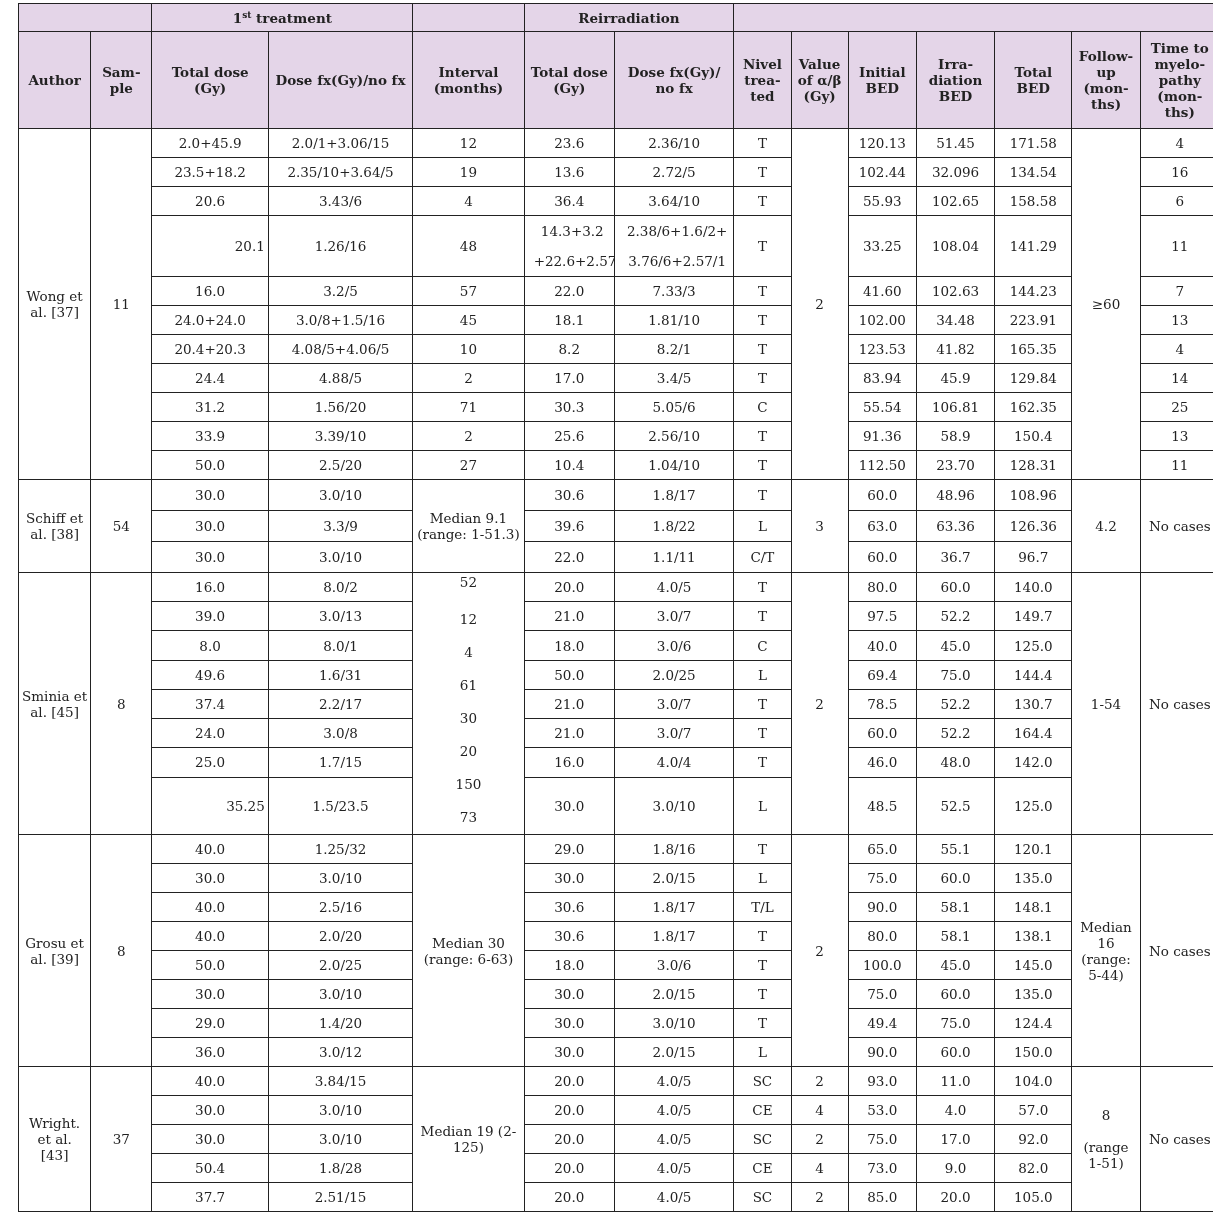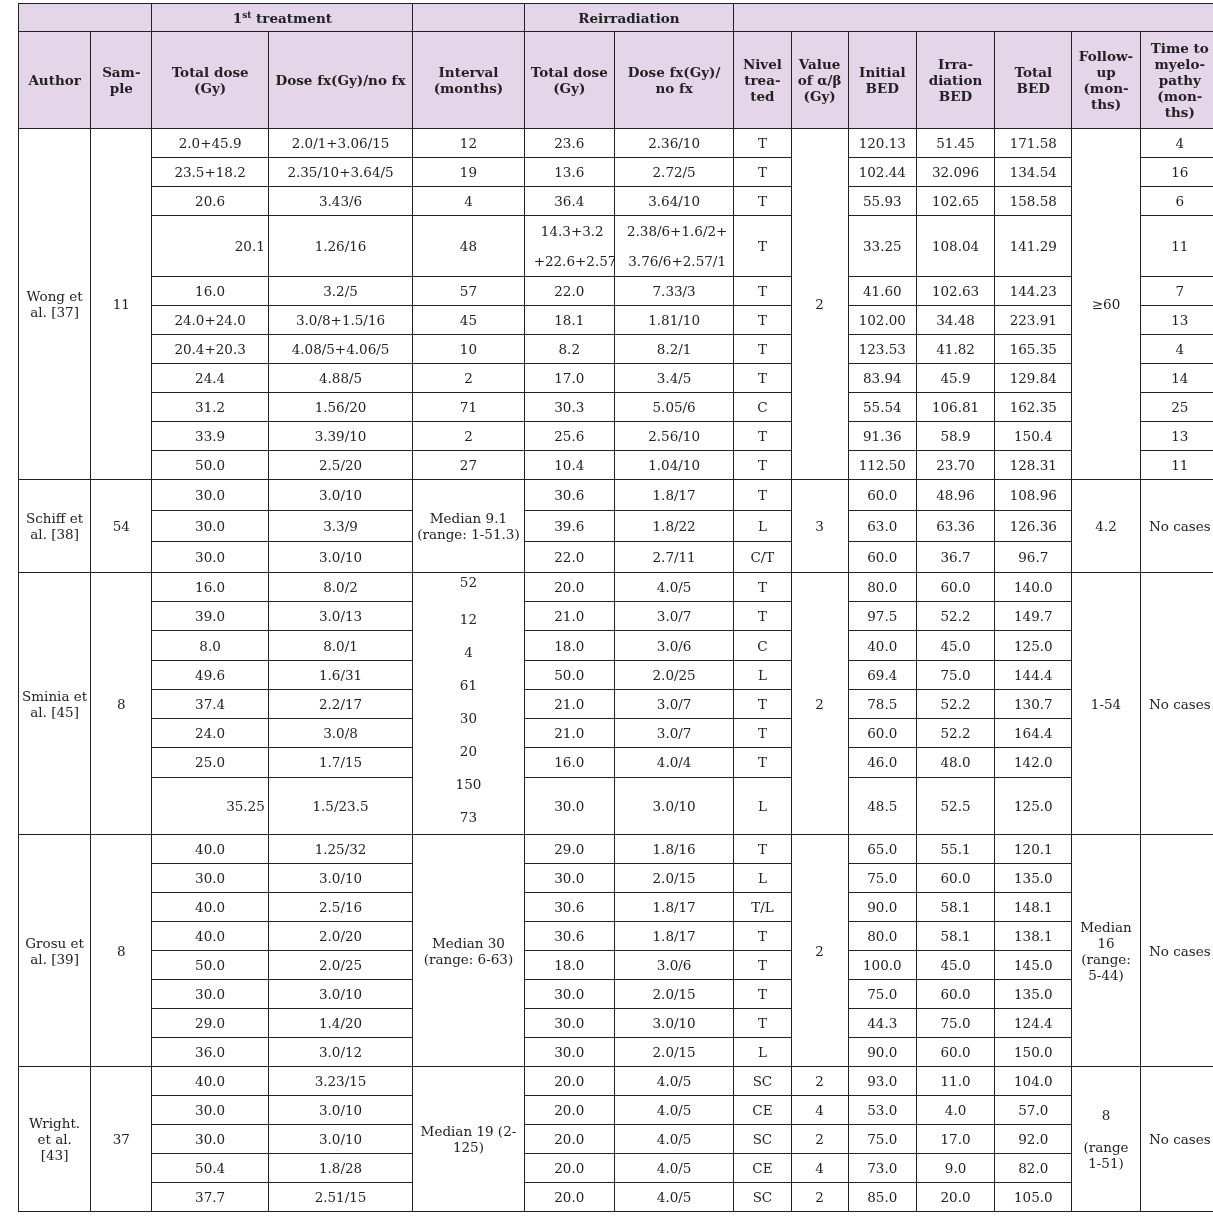--- a/index.html
+++ b/index.html
@@ -246,21 +246,21 @@
       <td>1.8/22</td>
       <td>L</td>
       <td>63.0</td>
       <td>63.36</td>
       <td>126.36</td>
     </tr>
     <tr>
       <td style="height:30px">30.0</td>
       <td>3.0/10</td>
       <td>22.0</td>
-      <td>2.7/11</td>
+      <td>1.1/11</td>
       <td>C/T</td>
       <td>60.0</td>
       <td>36.7</td>
       <td>96.7</td>
     </tr>
 
     <tr>
       <td rowspan="8">Sminia et al. [45]</td>
       <td rowspan="8">8</td>
       <td>16.0</td>
@@ -421,40 +421,40 @@
       <td>75.0</td>
       <td>60.0</td>
       <td>135.0</td>
     </tr>
     <tr>
       <td>29.0</td>
       <td>1.4/20</td>
       <td>30.0</td>
       <td>3.0/10</td>
       <td>T</td>
-      <td>44.3</td>
+      <td>49.4</td>
       <td>75.0</td>
       <td>124.4</td>
     </tr>
     <tr>
       <td>36.0</td>
       <td>3.0/12</td>
       <td>30.0</td>
       <td>2.0/15</td>
       <td>L</td>
       <td>90.0</td>
       <td>60.0</td>
       <td>150.0</td>
     </tr>
 
     <tr>
       <td rowspan="5">Wright. et al. [43]</td>
       <td rowspan="5">37</td>
       <td>40.0</td>
-      <td>3.23/15</td>
+      <td>3.84/15</td>
       <td rowspan="5">Median 19 (2-125)</td>
       <td>20.0</td>
       <td>4.0/5</td>
       <td>SC</td>
       <td>2</td>
       <td>93.0</td>
       <td>11.0</td>
       <td>104.0</td>
       <td rowspan="5">
         <div style="margin-bottom:16px;">8</div>

